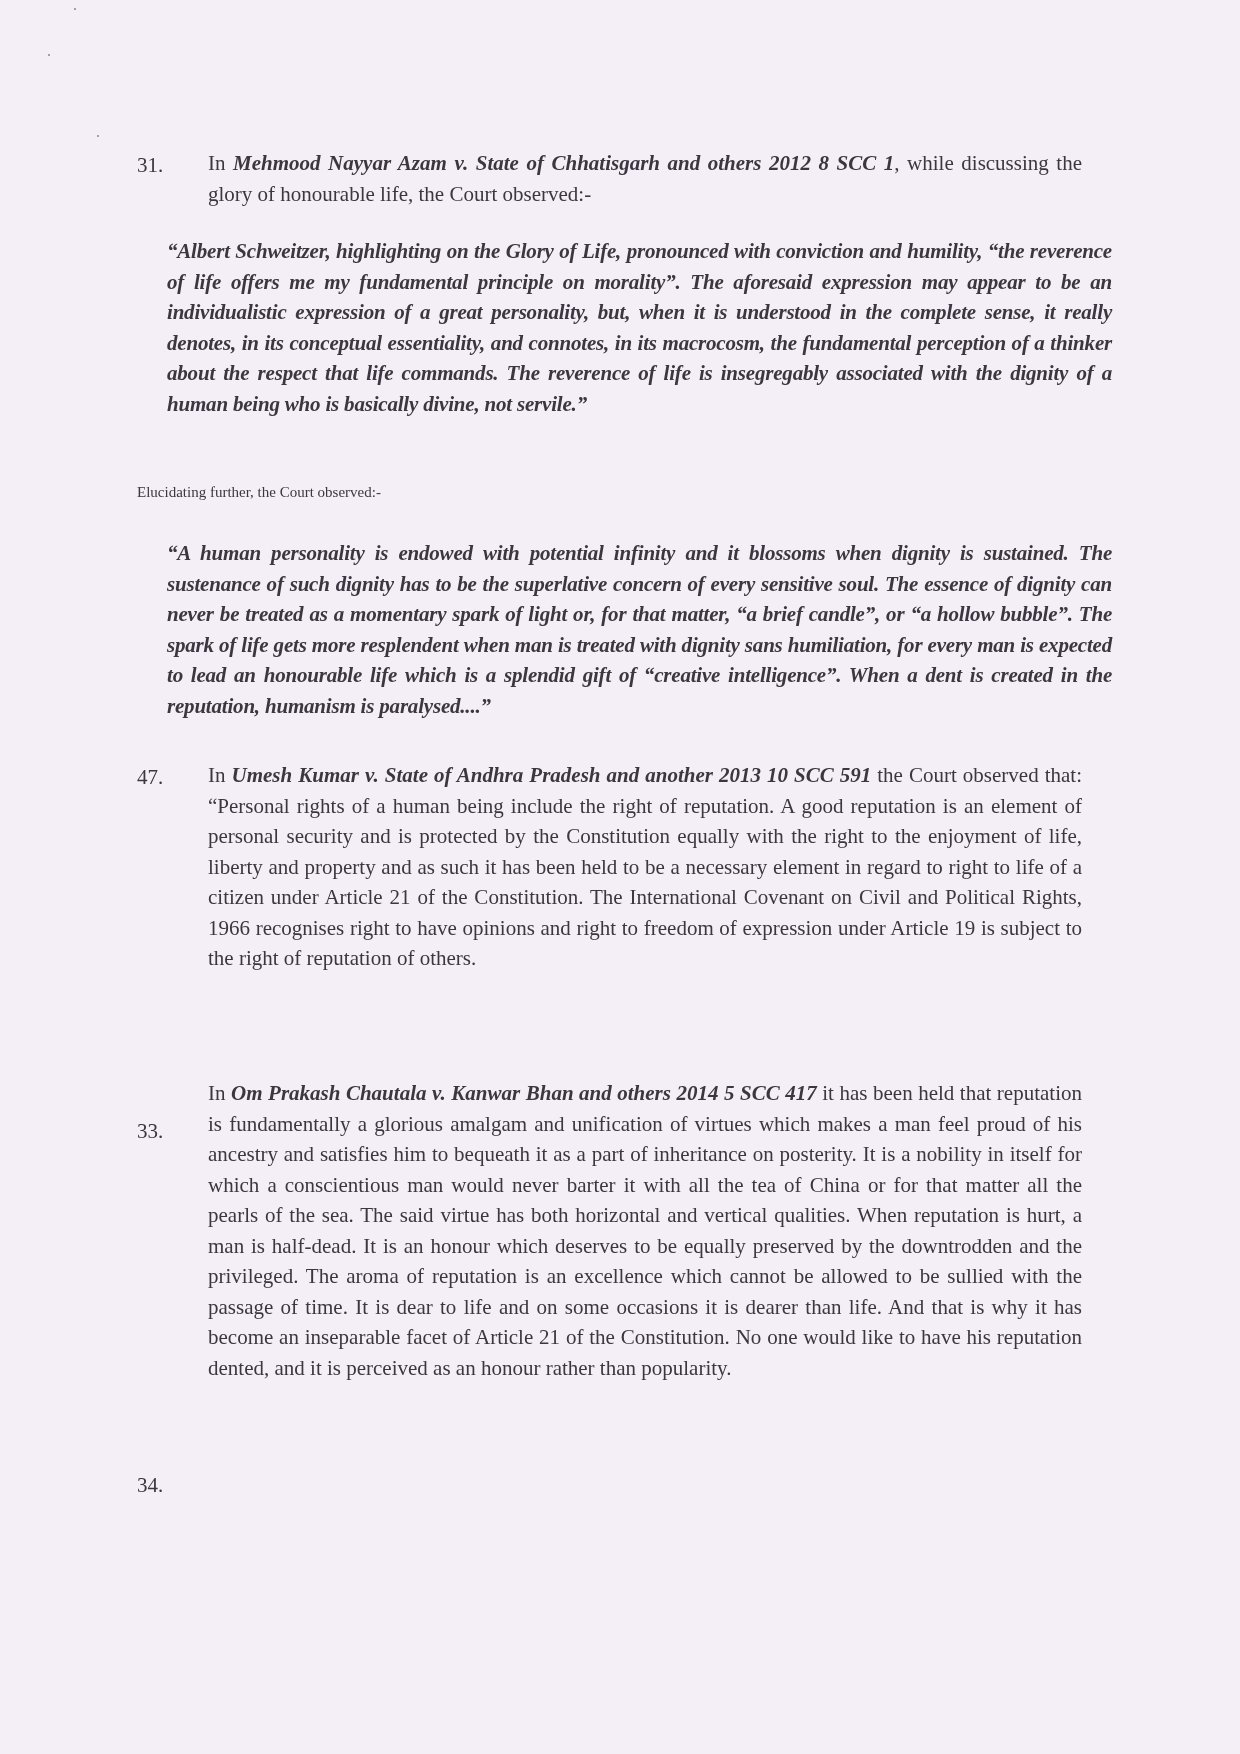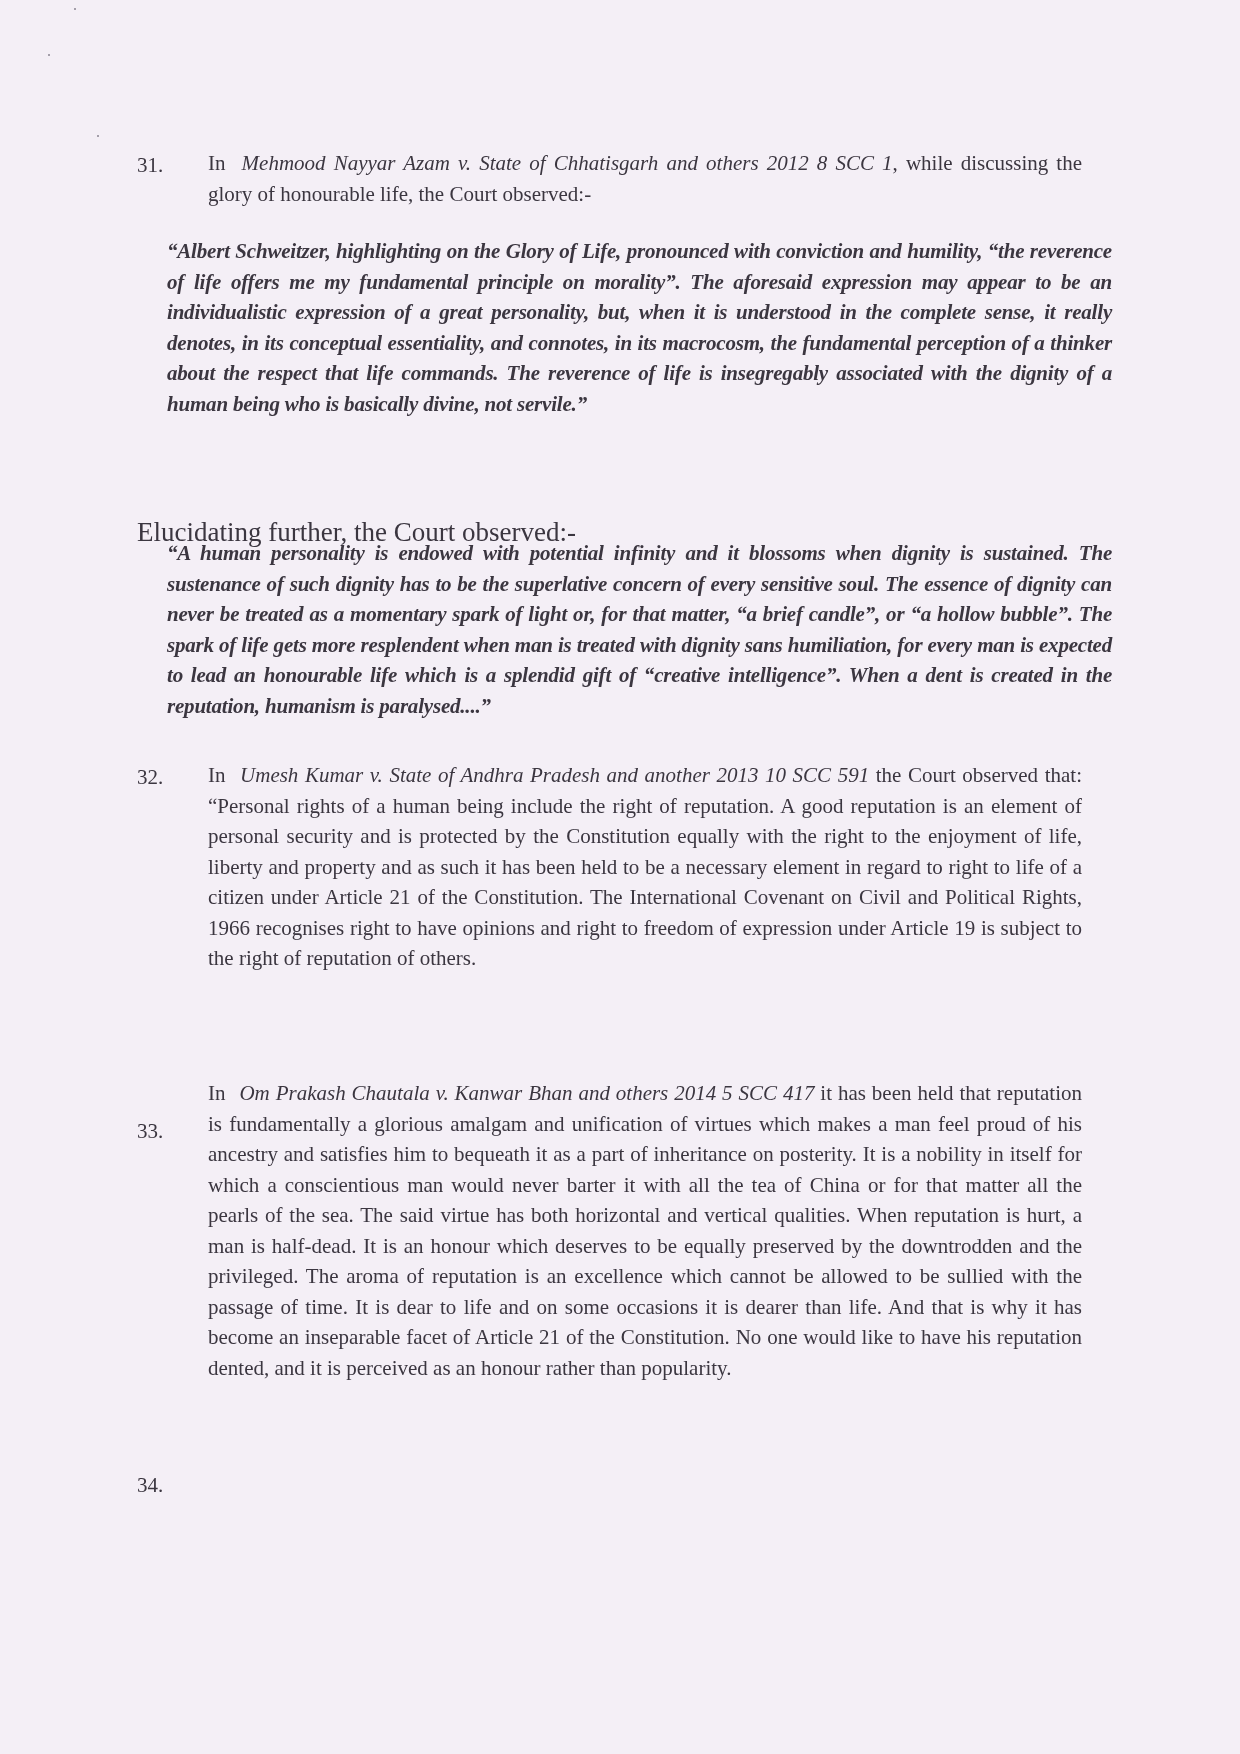--- a/index.html
+++ b/index.html
@@ -17,31 +17,31 @@
     position: absolute; left: 137px;
     font-size: 21px; line-height: 30px;
   }
   .para {
     position: absolute; left: 208px; width: 874px;
     font-size: 21px; line-height: 30.5px;
     text-align: justify;
   }
   .plain {
     position: absolute; left: 137px; width: 945px;
-    font-size: 27px; line-height: 30px; margin-top: 40px;
+    font-size: 15px; line-height: 30px;
   }
   .quote {
     position: absolute; left: 137px; width: 945px;
     font-size: 21px; line-height: 30.5px;
     font-style: italic; font-weight: bold;
     text-align: justify;
     letter-spacing: -0.2px;
     margin-left: 30px;
   }
-  .case { font-style: italic; font-weight: normal; margin-left: 8px; }
+  .case { font-style: italic; font-weight: bold; }
   .bold { font-weight: normal; }
 </style>
 </head>
 <body>
 
 <div class="page">
 
   <span class="dot" style="left:74px;top:8px;"></span>
   <span class="dot" style="left:48px;top:54px;"></span>
   <span class="dot" style="left:97px;top:135px;"></span>
@@ -50,21 +50,21 @@
   <div class="para" style="top:148px;">
     <span>In </span><span class="case">Mehmood Nayyar Azam v. State of Chhatisgarh and others 2012 8 SCC 1</span><span>, while discussing the glory of honourable life, the Court observed:-</span>
   </div>
 
   <div class="quote" style="top:236px;">“Albert Schweitzer, highlighting on the Glory of Life, pronounced with conviction and humility, “the reverence of life offers me my fundamental principle on morality”. The aforesaid expression may appear to be an individualistic expression of a great personality, but, when it is understood in the complete sense, it really denotes, in its conceptual essentiality, and connotes, in its macrocosm, the fundamental perception of a thinker about the respect that life commands. The reverence of life is insegregably associated with the dignity of a human being who is basically divine, not servile.”</div>
 
   <div class="plain" style="top:477px;">Elucidating further, the Court observed:-</div>
 
   <div class="quote" style="top:538px;">“A human personality is endowed with potential infinity and it blossoms when dignity is sustained. The sustenance of such dignity has to be the superlative concern of every sensitive soul. The essence of dignity can never be treated as a momentary spark of light or, for that matter, “a brief candle”, or “a hollow bubble”. The spark of life gets more resplendent when man is treated with dignity sans humiliation, for every man is expected to lead an honourable life which is a splendid gift of “creative intelligence”. When a dent is created in the reputation, humanism is paralysed....”</div>
 
-  <div class="num" style="top:762px;">32.</div>
+  <div class="num" style="top:762px;">47.</div>
   <div class="para" style="top:760px;">
     <span>In </span><span class="case">Umesh Kumar v. State of Andhra Pradesh and another 2013 10 SCC 591</span><span> the Court observed that: </span><span class="bold">“Personal rights of a human being include the right of reputation. A good reputation is an element of personal security and is protected by the Constitution equally with the right to the enjoyment of life, liberty and property and as such it has been held to be a necessary element in regard to right to life of a citizen under Article 21 of the Constitution. The International Covenant on Civil and Political Rights, 1966 recognises right to have opinions and right to freedom of expression under Article 19 is subject to the right of reputation of others.</span>
   </div>
 
   <div class="num" style="top:1116px;text-align:center;">33.</div>
   <div class="para" style="top:1078px;">
     <span>In </span><span class="case">Om Prakash Chautala v. Kanwar Bhan and others 2014 5 SCC 417</span><span> it has been held that reputation is fundamentally a glorious amalgam and unification of virtues which makes a man feel proud of his ancestry and satisfies him to bequeath it as a part of inheritance on posterity. It is a nobility in itself for which a conscientious man would never barter it with all the tea of China or for that matter all the pearls of the sea. The said virtue has both horizontal and vertical qualities. When reputation is hurt, a man is half-dead. It is an honour which deserves to be equally preserved by the downtrodden and the privileged. The aroma of reputation is an excellence which cannot be allowed to be sullied with the passage of time. It is dear to life and on some occasions it is dearer than life. And that is why it has become an inseparable facet of Article 21 of the Constitution. No one would like to have his reputation dented, and it is perceived as an honour rather than popularity.</span>
   </div>
 
   <div class="num" style="top:1470px;">34.</div>

